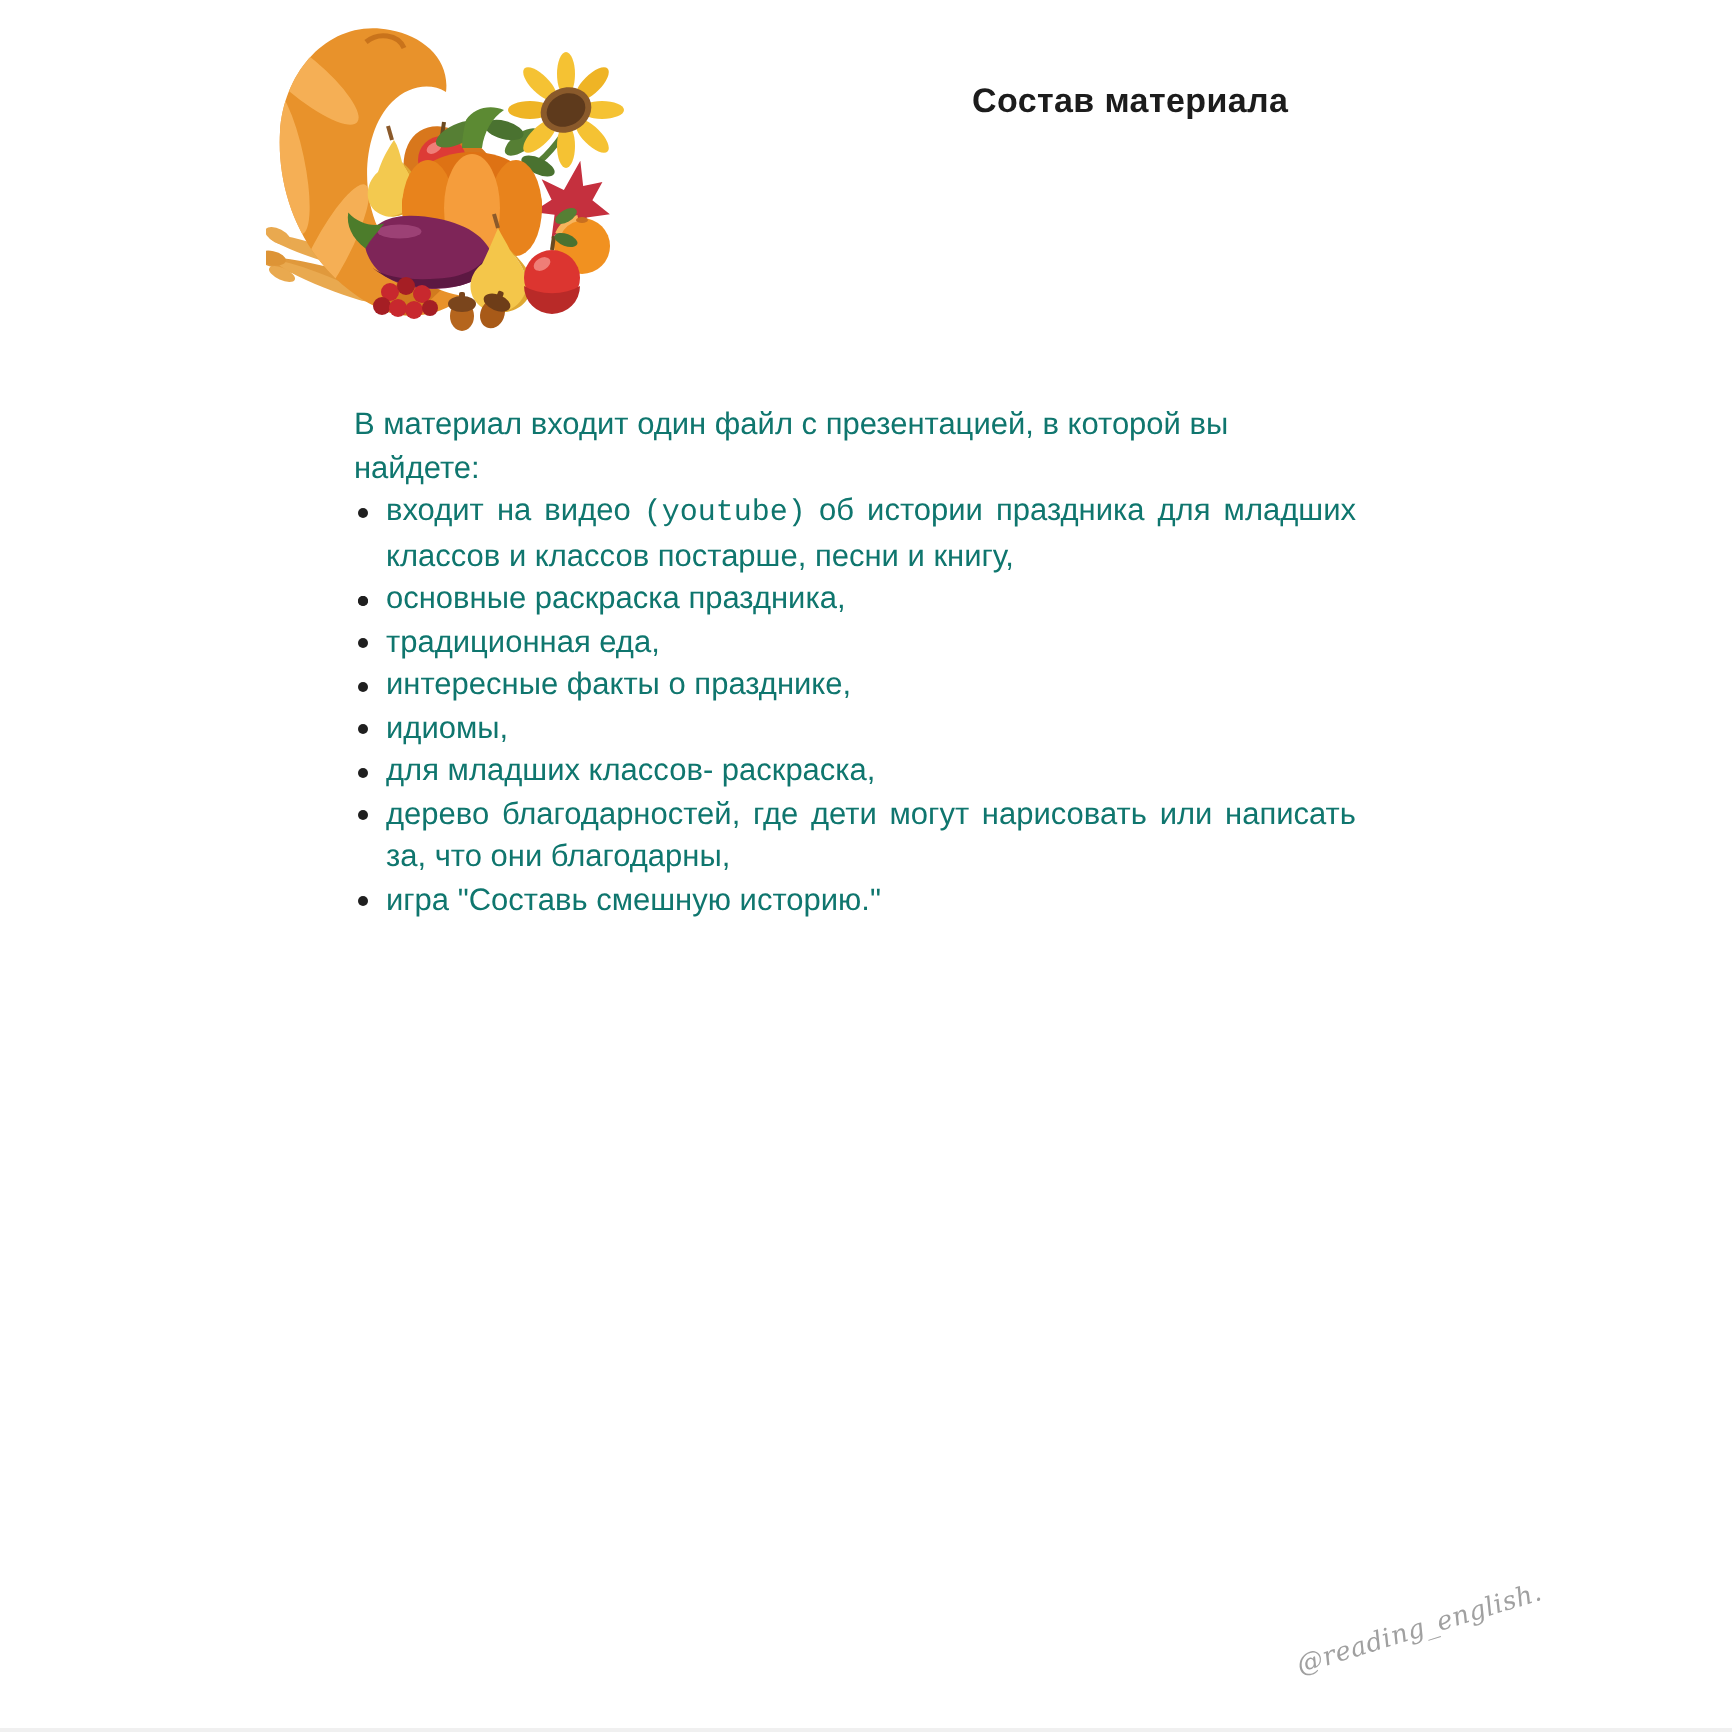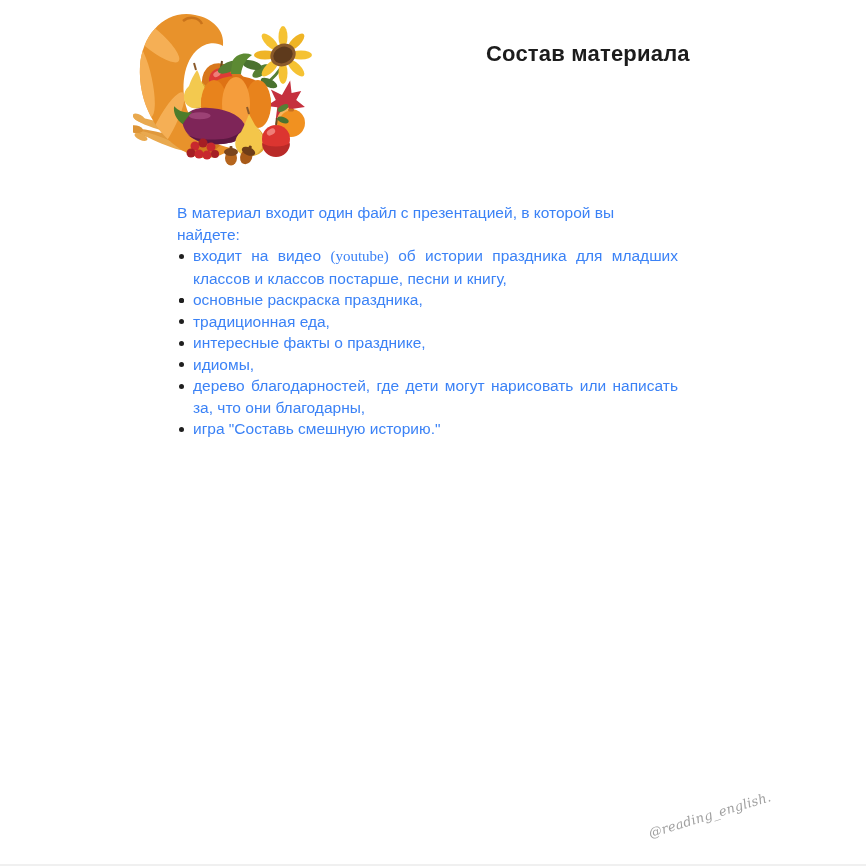--- a/index.html
+++ b/index.html
@@ -17,53 +17,53 @@
   }
   .illustration {
     position: absolute;
     left: 133px; top: 8px;
     width: 190px; height: 164px;
   }
   .title {
     position: absolute;
     left: 486px; top: 41px;
     margin: 0;
-    font-size: 22px;
+    font-size: 17px;
     font-weight: 700;
     letter-spacing: 0.2px;
     color: #1c1c1c;
     white-space: nowrap;
   }
   .content {
     position: absolute;
     left: 175px; top: 202px;
     width: 503px;
     font-size: 15.5px;
     line-height: 21.5px;
-    color: #3b82f6;
+    color: #0f766e;
   }
   .intro { margin: 0 0 0 2px; }
   .bullets {
     list-style: none;
     margin: 0; padding: 0;
   }
   .bullets li {
     position: relative;
     padding-left: 18px;
     text-align: justify;
   }
   .dot {
     position: absolute;
     left: 4px; top: 8.5px;
     width: 5px; height: 5px;
     border-radius: 50%;
     background: #1f1f1f;
   }
   .serif {
-    font-family: Liberation Serif, serif;
+    font-family: Liberation Mono, monospace;
     font-size: 15px;
   }
   .watermark {
     position: absolute;
     left: 649px; top: 826px;
     width: 120px;
     transform: rotate(-17deg);
     transform-origin: left center;
     font-family: "DejaVu Serif", serif;
     font-style: italic;
@@ -232,20 +232,24 @@
       <li>
         <span class="dot"></span>
         <span>интересные факты о празднике,</span>
       </li>
       <li>
         <span class="dot"></span>
         <span>идиомы,</span>
       </li>
       <li>
         <span class="dot"></span>
+        <span>для младших классов- раскраска,</span>
+      </li>
+      <li>
+        <span class="dot"></span>
         <span>дерево благодарностей, где дети могут нарисовать или написать за, что они благодарны,</span>
       </li>
       <li>
         <span class="dot"></span>
         <span>игра "Составь смешную историю."</span>
       </li>
     </ul>
   </div>
 
   <div class="watermark">@reading_english.</div>

